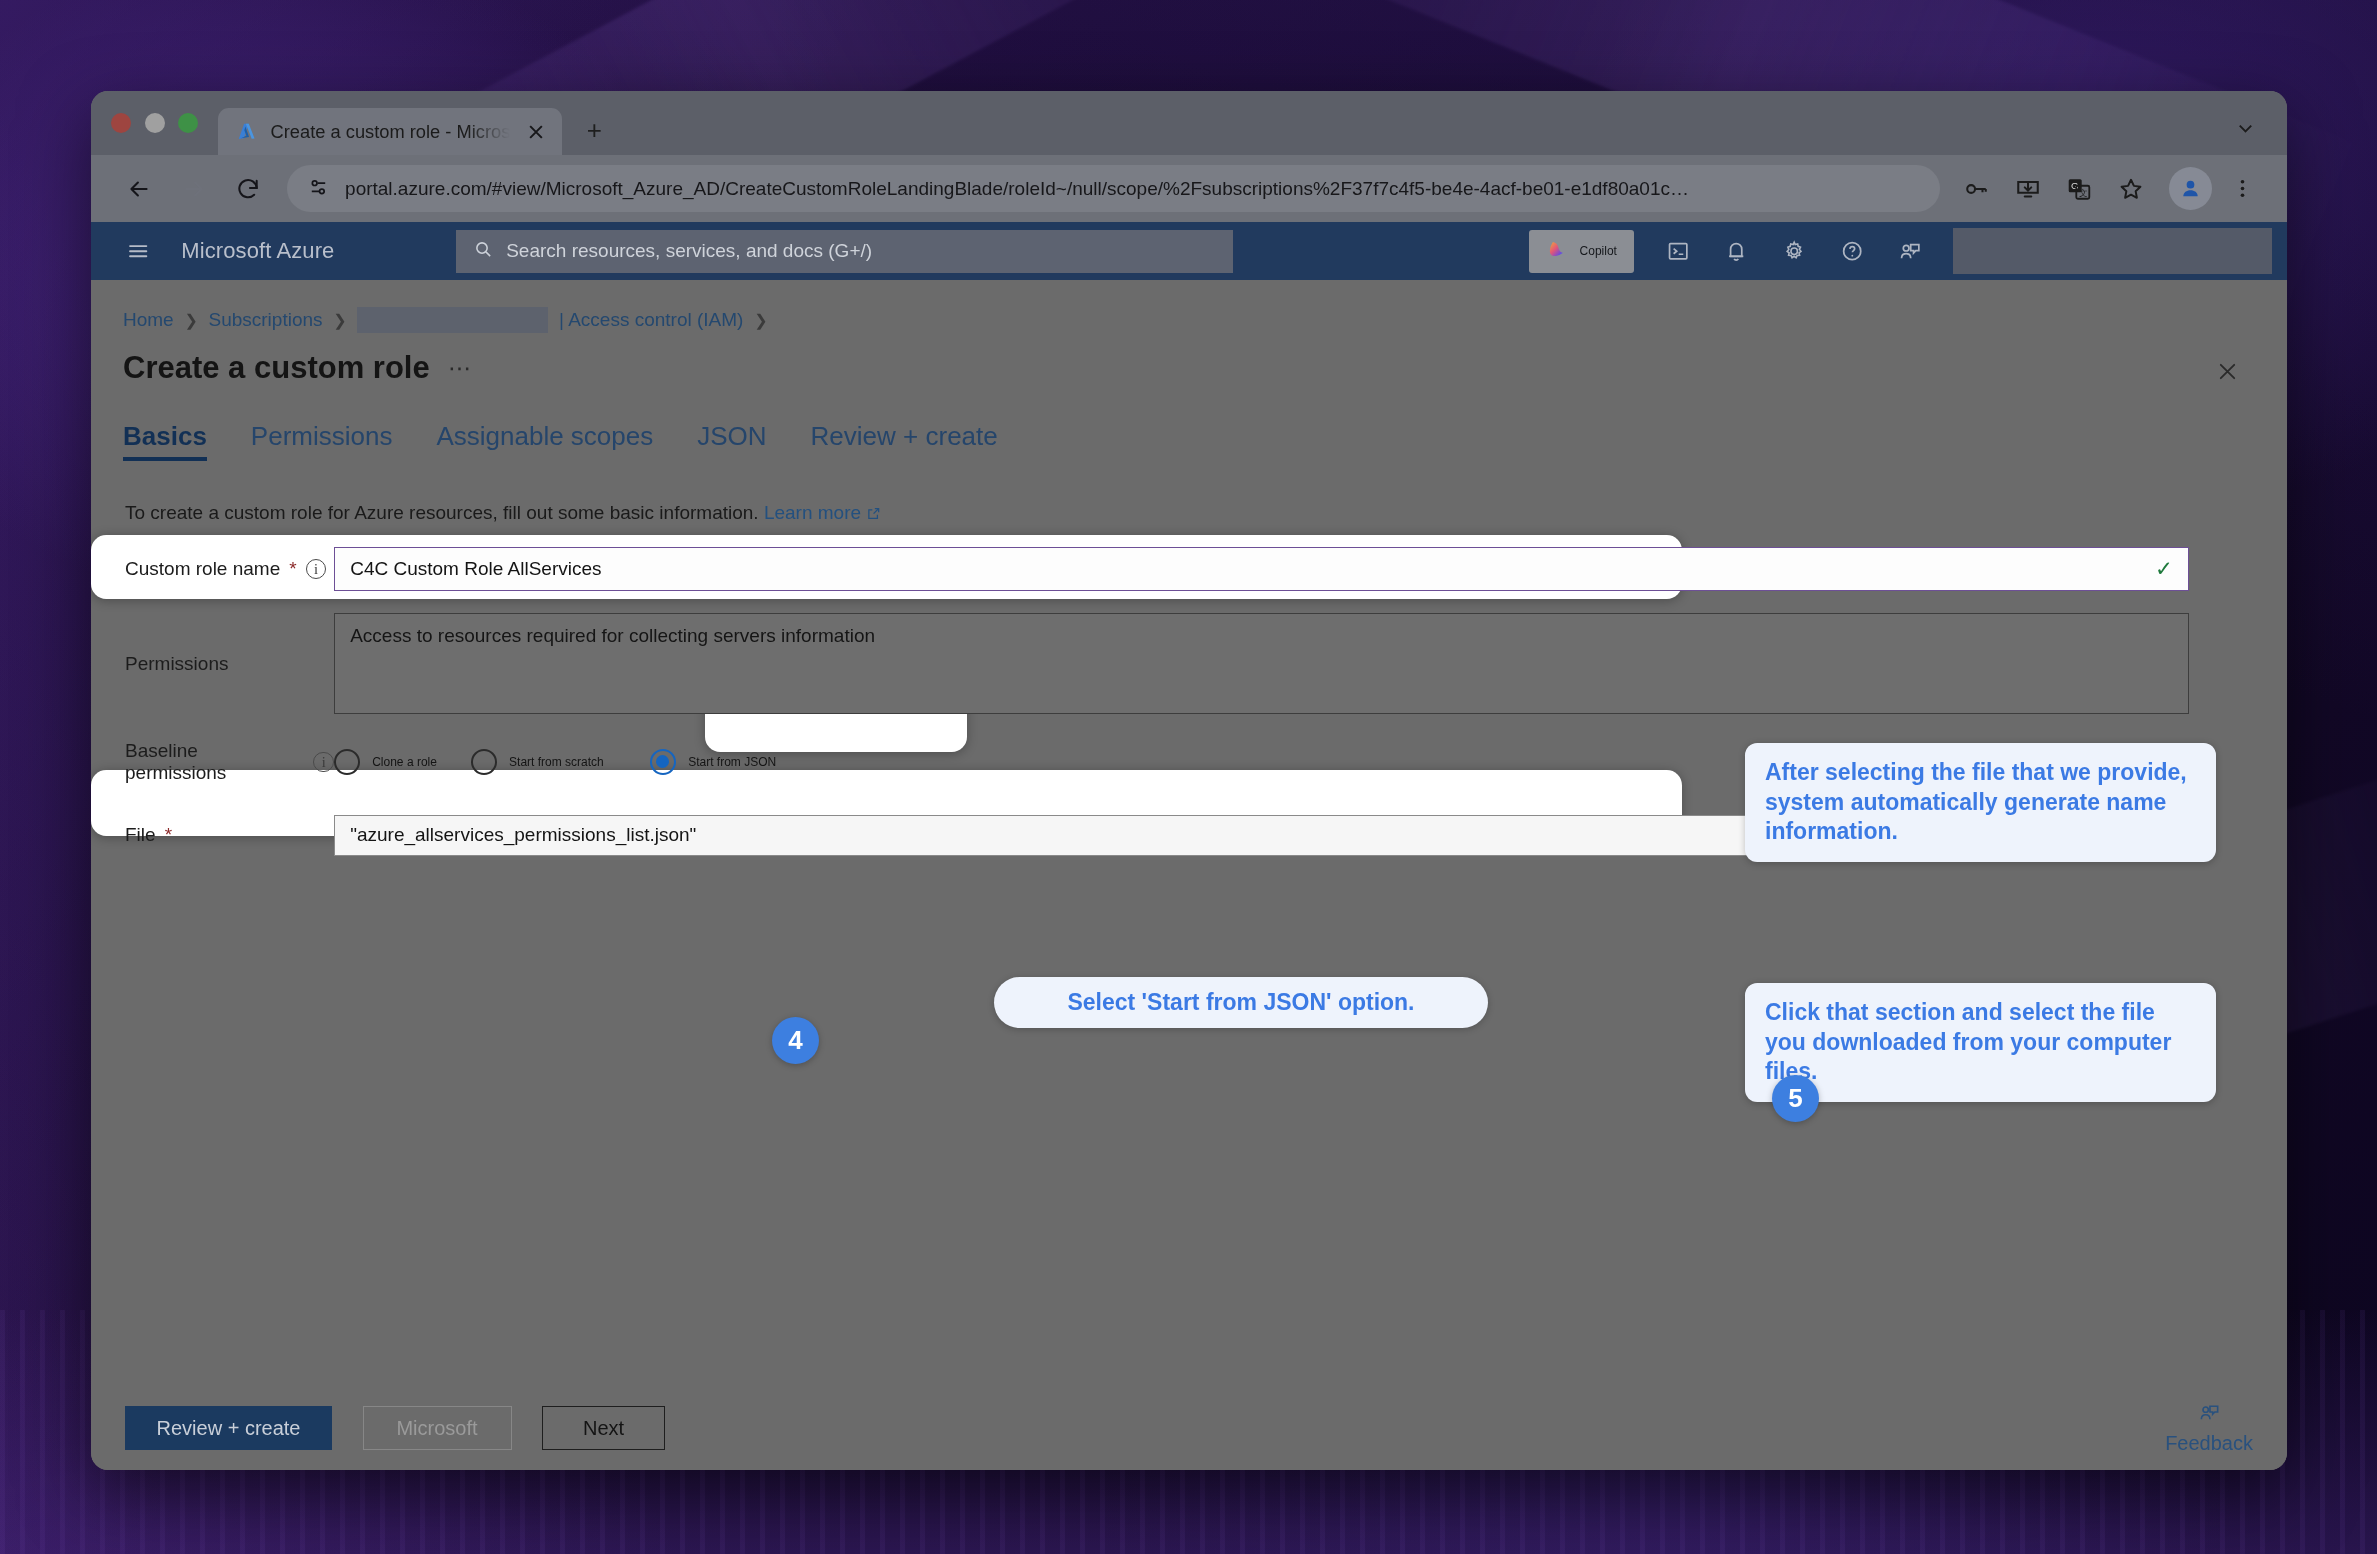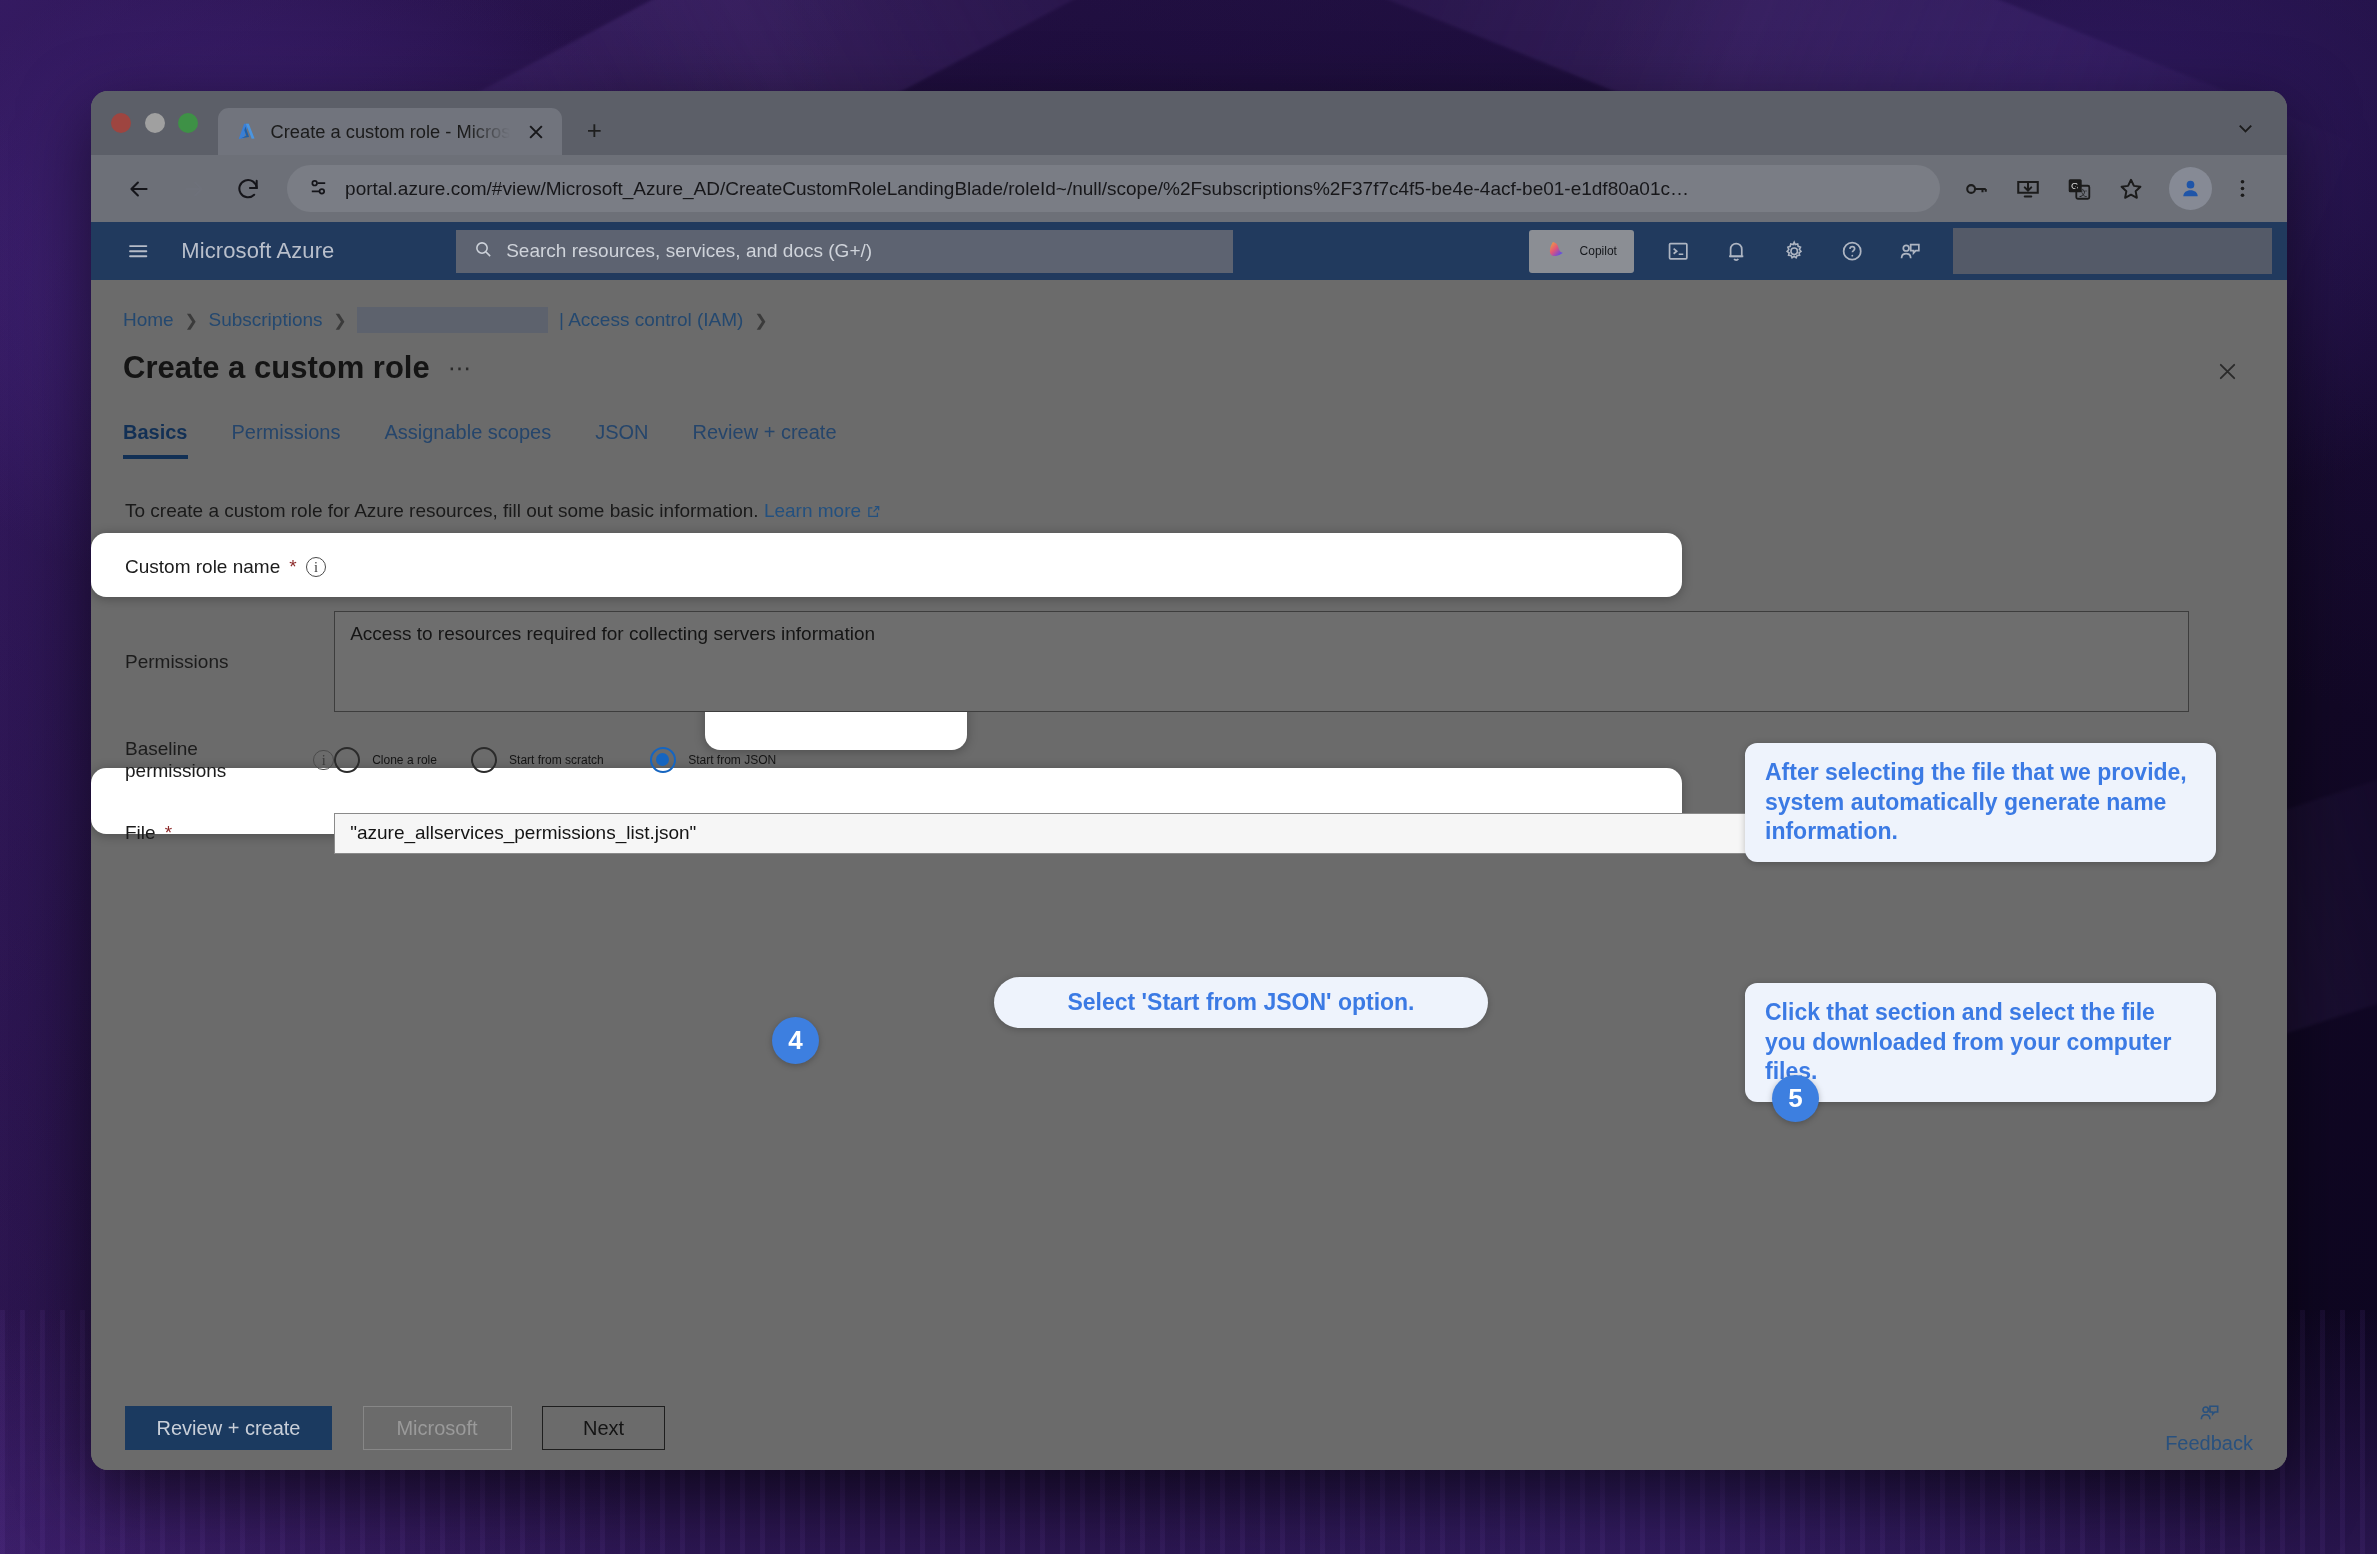--- a/index.html
+++ b/index.html
@@ -189,21 +189,21 @@
   .blade-close {
     position: absolute; right: 38px; top: 70px;
     width: 43px; height: 43px;
     display: flex; align-items: center; justify-content: center;
   }
 
   .tabs {
     display: flex; align-items: flex-end; gap: 44px;
     padding: 35px 0 0 32px;
   }
-  .ptab { position: relative; font-size: 20px; color: #25456b; padding-bottom: 15px; }
+  .ptab { position: relative; font-size: 26px; color: #25456b; padding-bottom: 9px; }
   .ptab.active { color: #123055; font-weight: 700; }
   .ptab.active::after {
     content: ""; position: absolute; left: 0; right: 0; bottom: 0;
     height: 4.6px; background: #123055;
   }
 
   .intro {
     padding: 41px 0 0 34px;
     font-size: 19px; color: #1a1a1a;
   }
@@ -570,20 +570,24 @@
           <div class="hl-card hl-name"></div>
           <div class="hl-card hl-file"></div>
           <div class="hl-card hl-json"></div>
 
           <div class="frow" style="margin-top:10.7px;">
             <div class="flabel">
               <span>Custom role name</span>
               <span class="req">*</span>
               <span class="info-i">i</span>
             </div>
+            <div class="txtinput" style="margin-right:98px;">
+              <span>C4C Custom Role AllServices</span>
+              <span class="check">✓</span>
+            </div>
           </div>
 
           <div class="frow" style="margin-top:20px; align-items:stretch;">
             <div class="flabel" style="align-items:center;">
               <span>Permissions</span>
             </div>
             <div class="txtarea" style="margin-right:98px;">
               <span>Access to resources required for collecting servers information</span>
             </div>
           </div>

